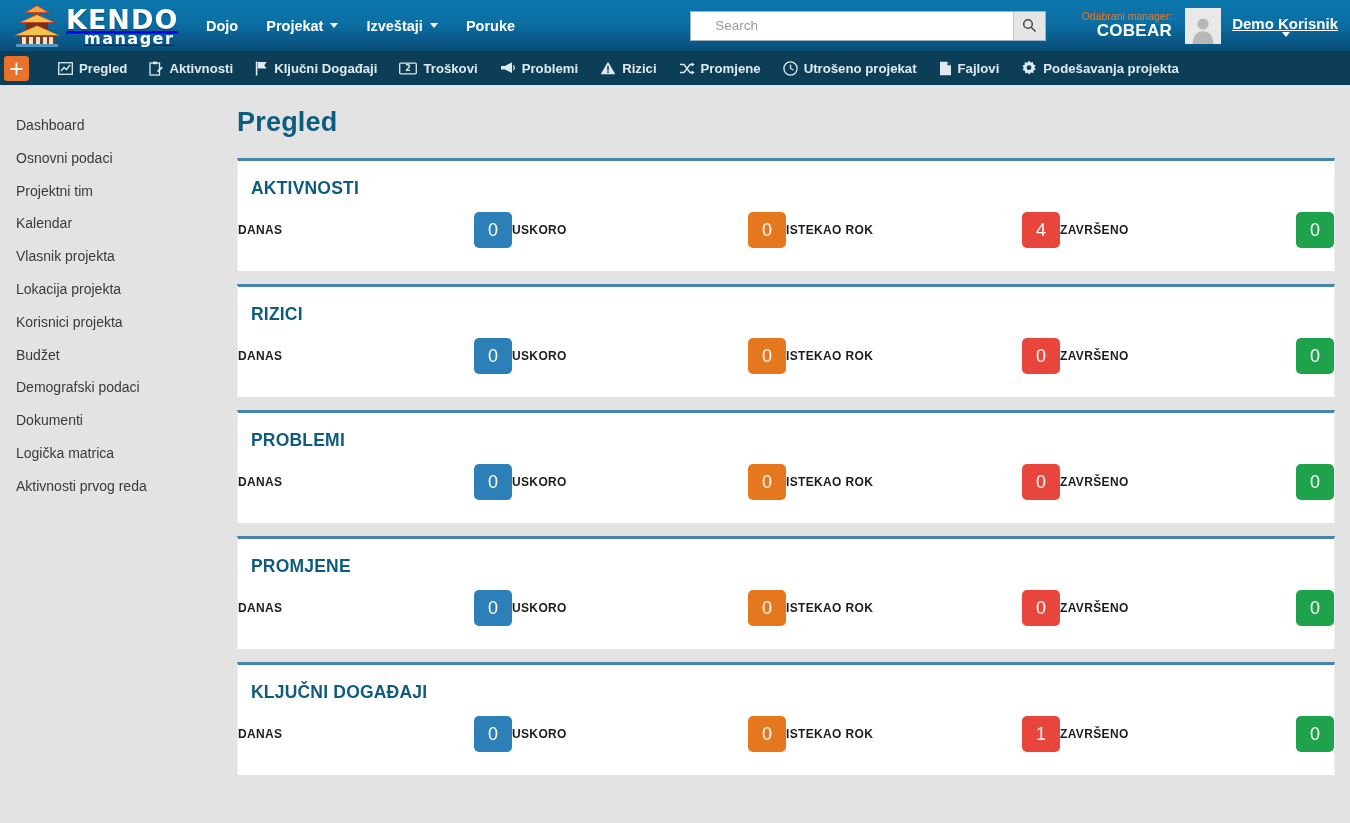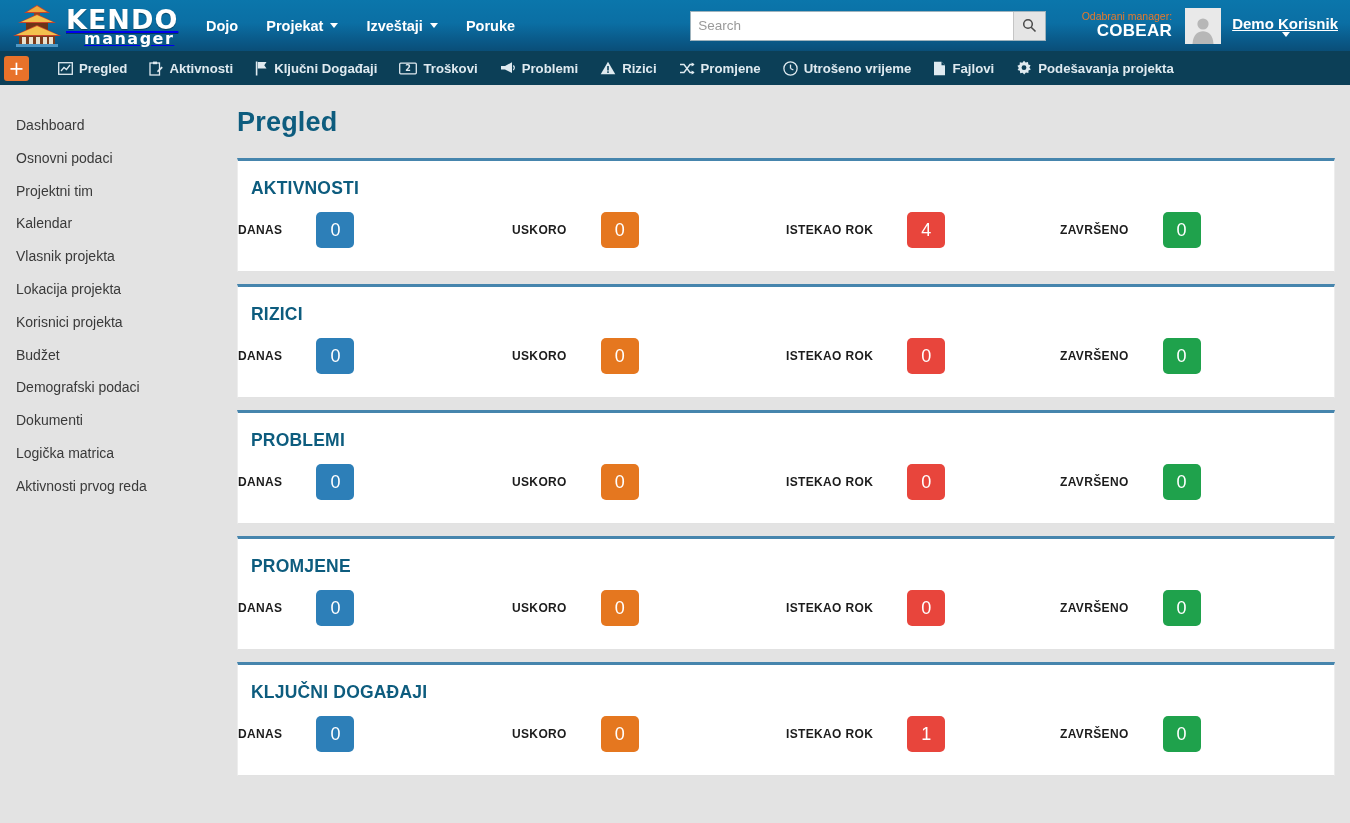--- a/index.html
+++ b/index.html
@@ -78,21 +78,21 @@
     align-items: stretch;
     height: 30px;
     width: 356px;
     border: 1px solid #9fb3bd;
     background: #fff;
   }
   .search-group input {
     flex: 1;
     border: 0;
     outline: none;
-    padding: 0 7px;
+    padding: 0 24px;
     font-size: 13.5px;
     color: #3b82f6;
     font-family: "Liberation Sans", sans-serif;
     background: #fff;
   }
   .search-group input::placeholder { color: #9a9a9a; }
   .search-btn {
     width: 32px;
     background: #e5e5e5;
     border: 0;
@@ -205,21 +205,21 @@
   }
   .metrics {
     display: flex;
     align-items: center;
     padding: 13px 0 0 0;
   }
   .metric {
     flex: 1 1 0;
     display: flex;
     align-items: center;
-    justify-content: flex-start;
+    justify-content: space-between;
     gap: 34px;
   }
   .metric-label {
     font-size: 12px;
     font-weight: bold;
     color: #1c1c1c;
     letter-spacing: .35px;
     white-space: nowrap;
   }
   .badge {
@@ -375,21 +375,21 @@
     </svg>
     <span>Promjene</span>
   </a>
 
   <a href="#">
     <svg width="15" height="15" viewBox="0 0 15 15">
       <circle cx="7.5" cy="7.5" r="6.6" fill="none" stroke="#dfeaf0" stroke-width="1.3"></circle>
       <line x1="7.5" y1="7.5" x2="7.5" y2="3.6" stroke="#dfeaf0" stroke-width="1.3"></line>
       <line x1="7.5" y1="7.5" x2="10.4" y2="9" stroke="#dfeaf0" stroke-width="1.3"></line>
     </svg>
-    <span>Utrošeno vrijeme</span>
+    <span>Utrošeno projekat</span>
   </a>
 
   <a href="#">
     <svg width="13" height="15" viewBox="0 0 13 15">
       <path d="M1 0.7 L8.5 0.7 L12 4.2 L12 14.3 L1 14.3 Z" fill="#dfeaf0"></path>
       <path d="M8.5 0.7 L8.5 4.2 L12 4.2 Z" fill="#0c3f57"></path>
     </svg>
     <span>Fajlovi</span>
   </a>
 

